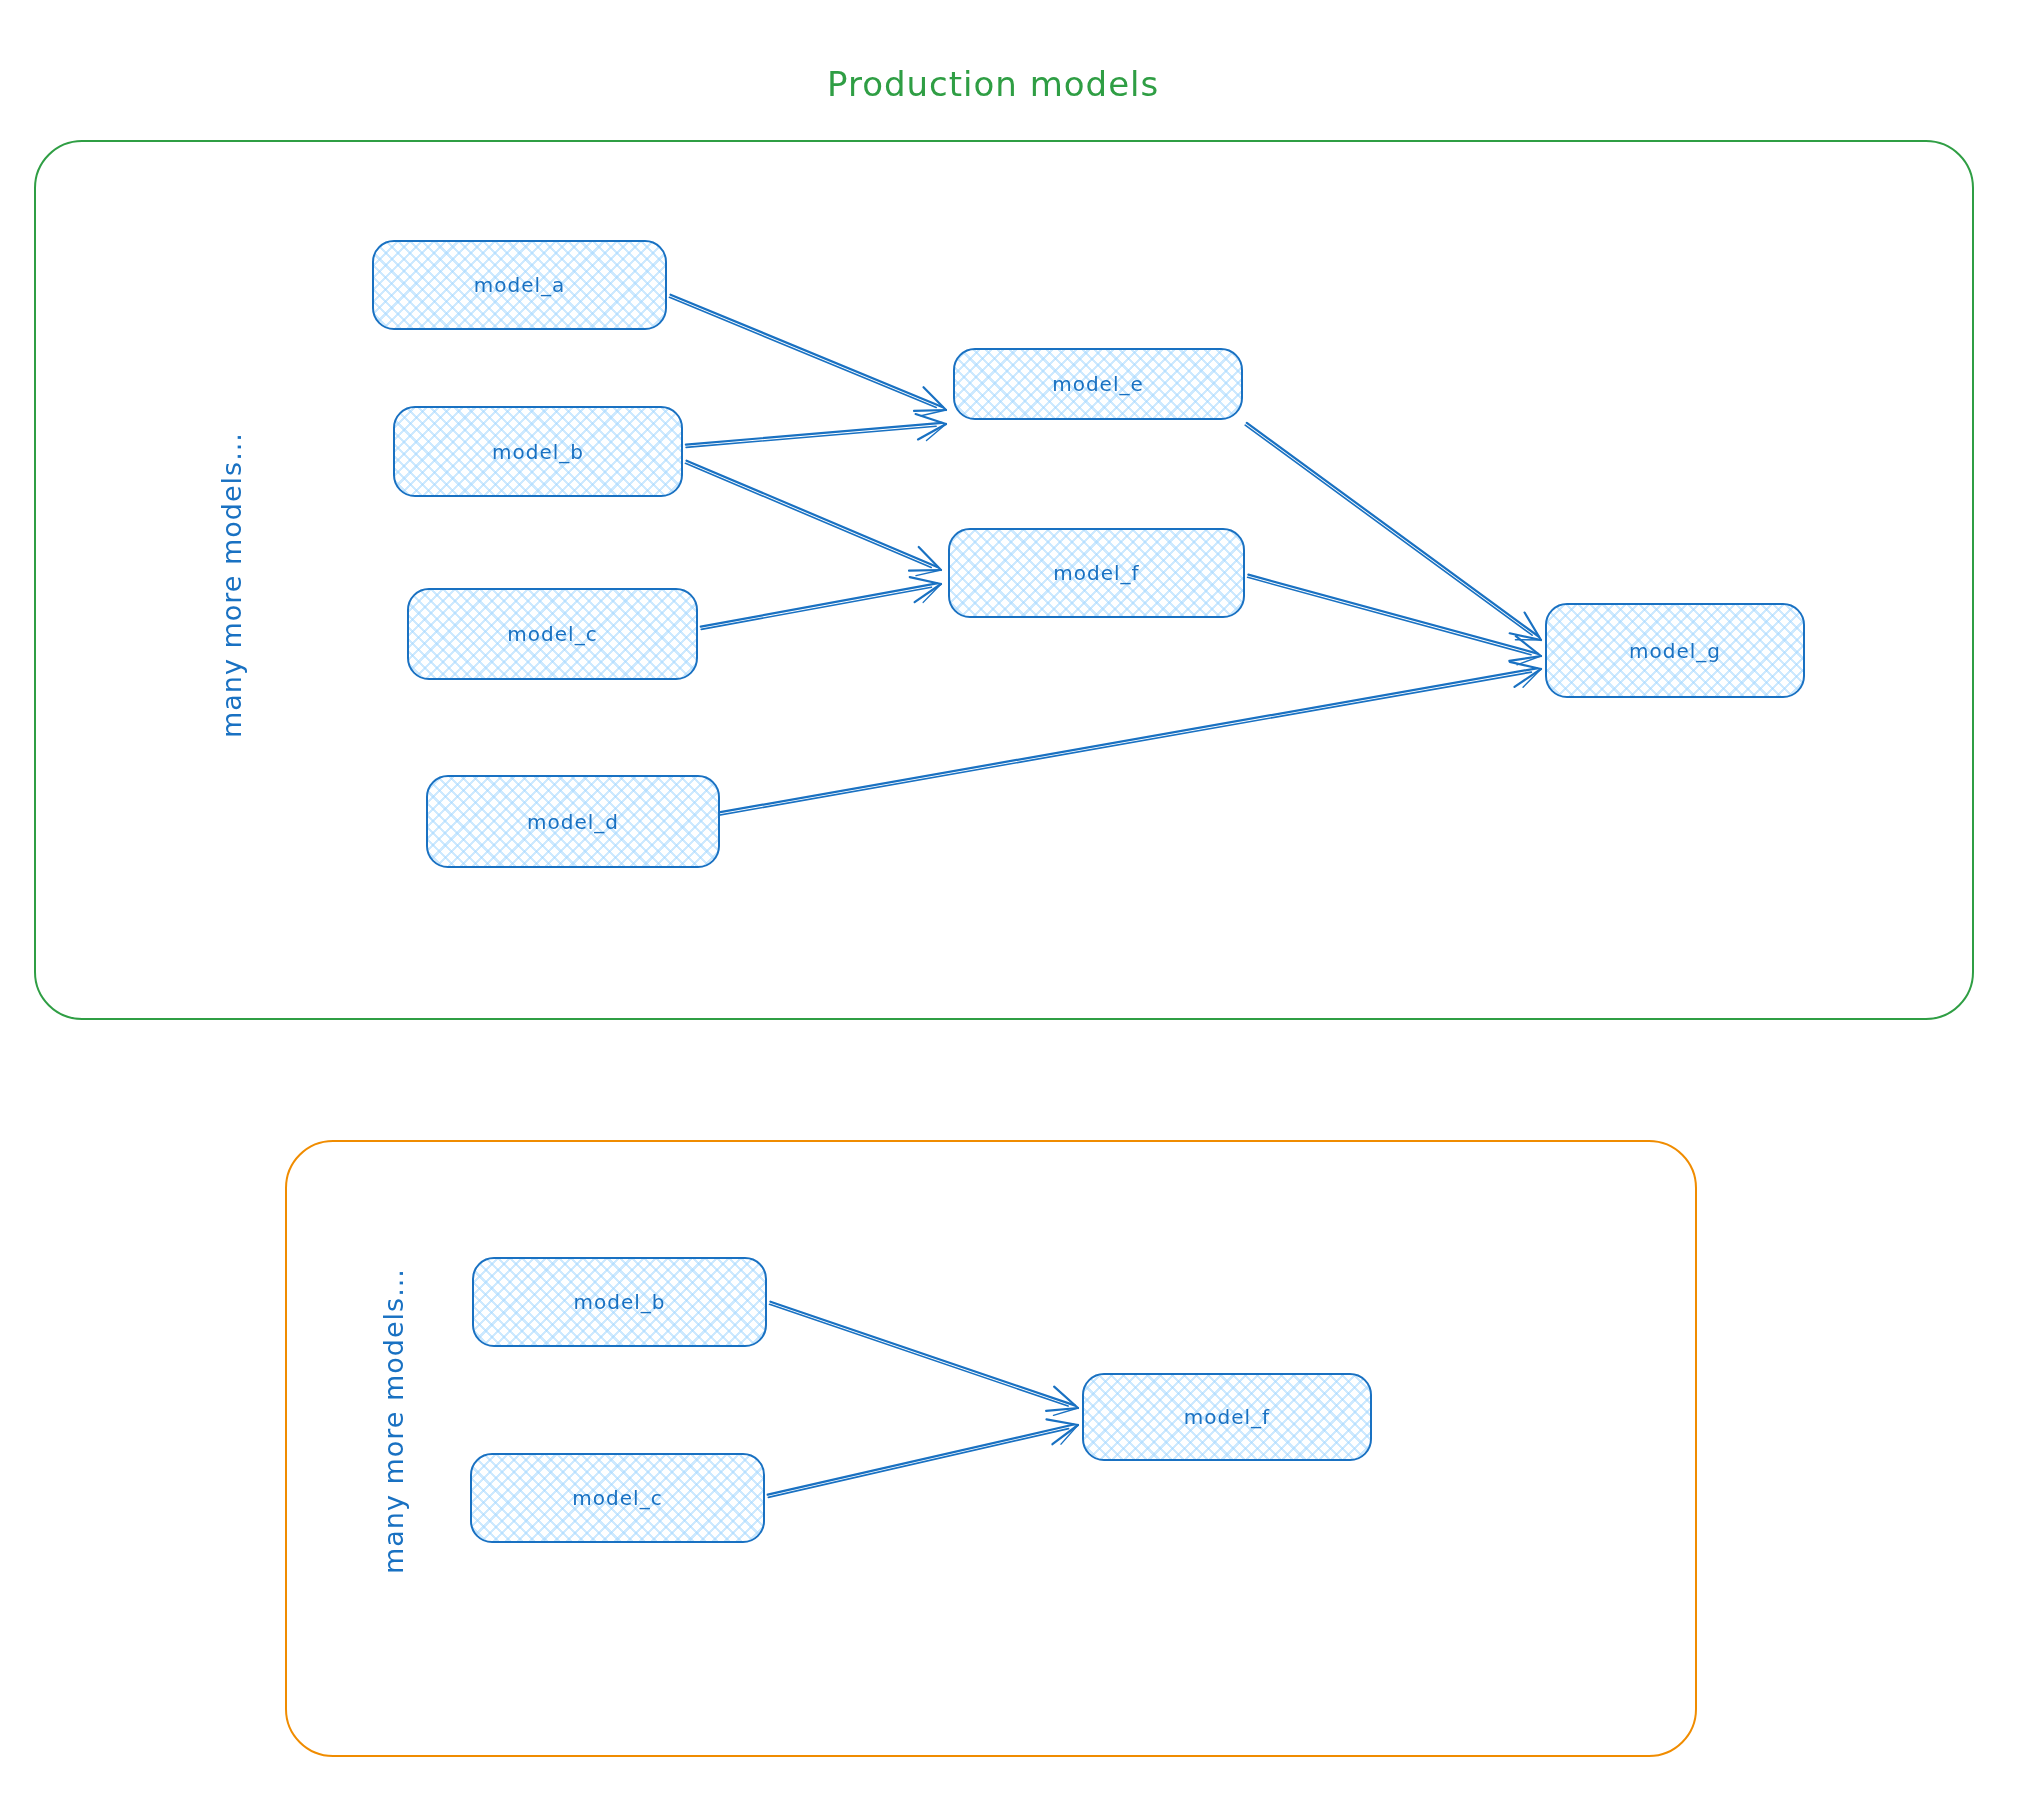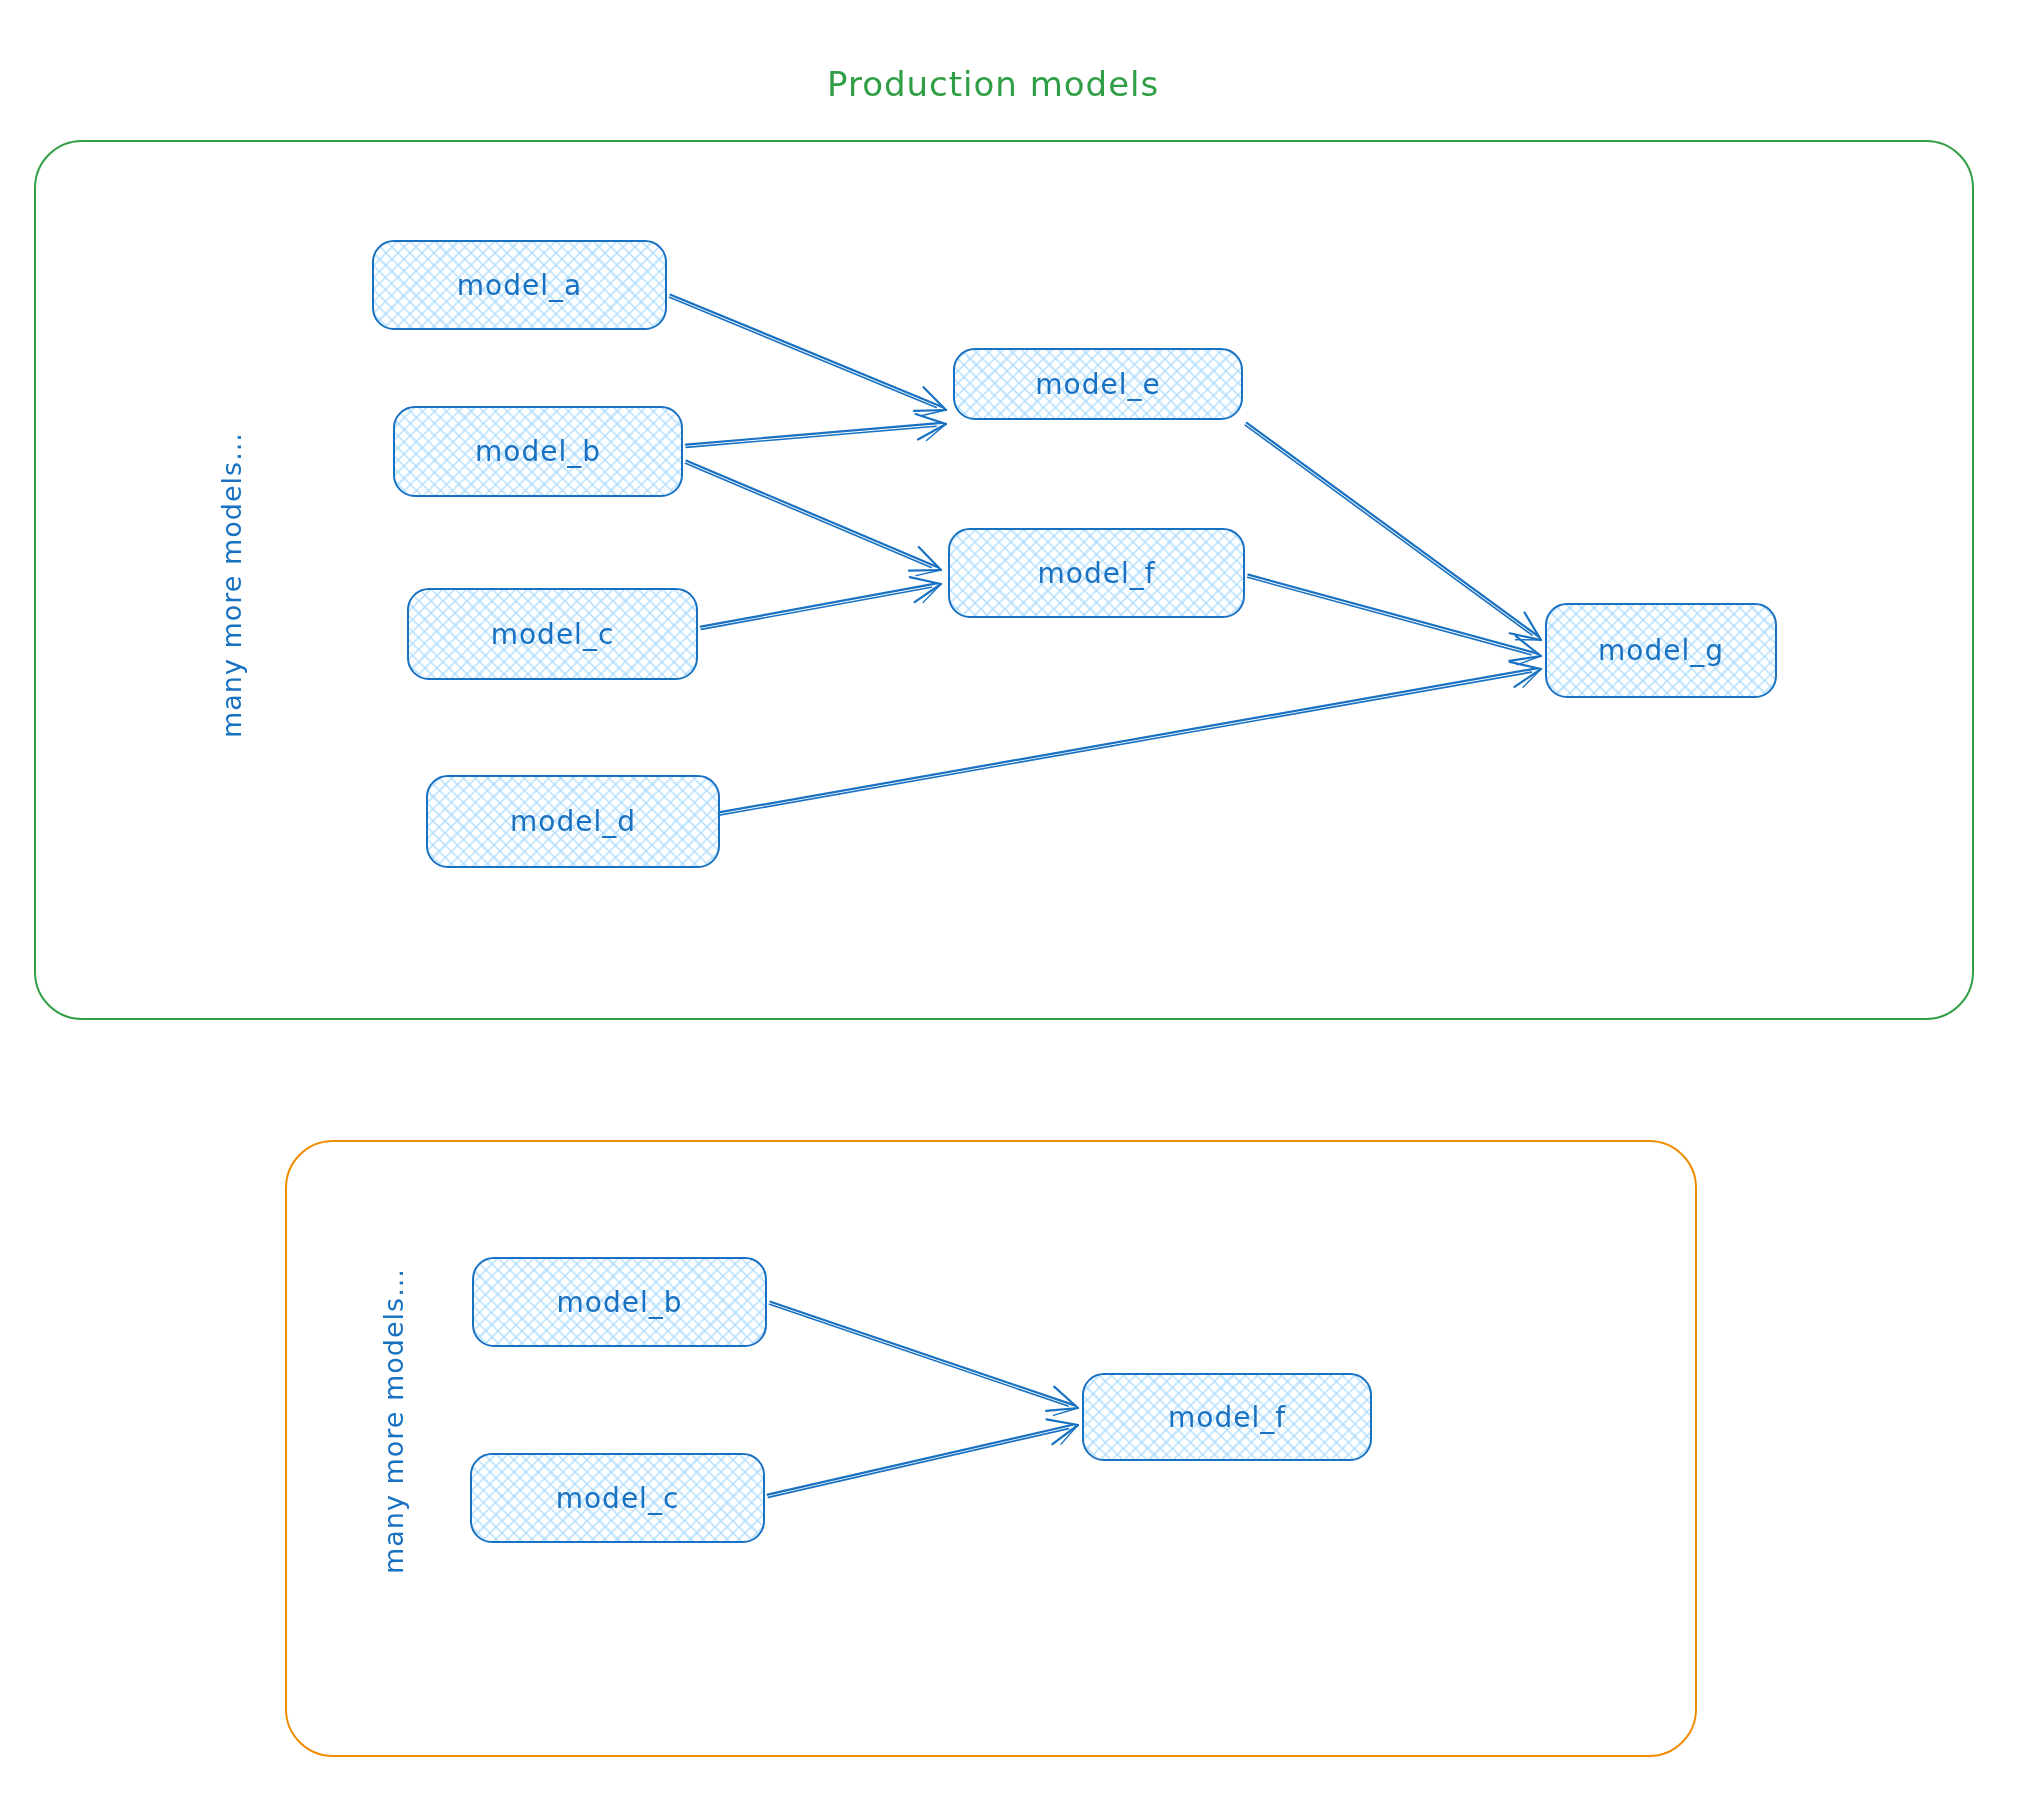--- a/index.html
+++ b/index.html
@@ -51,32 +51,32 @@
     border:2.5px solid var(--blue);
     border-radius:22px;
     display:flex;align-items:center;justify-content:center;
     background-color:#ffffff;
     background-image:
       repeating-linear-gradient(45deg,  var(--hatch) 0 2.2px, rgba(255,255,255,0) 2.2px 8.6px),
       repeating-linear-gradient(-45deg, var(--hatch) 0 2.2px, rgba(255,255,255,0) 2.2px 8.6px);
   }
   .node-label{
     color:var(--blue);
-    font-size:28px;
+    font-size:20px;
     letter-spacing:1px;
     white-space:nowrap;
   }
   
   #p-a{left:372px;top:240px;width:295px;height:90px;}
   #p-b{left:393px;top:406px;width:290px;height:91px;}
   #p-c{left:407px;top:588px;width:291px;height:92px;}
   #p-d{left:398px;top:775px;width:294px;height:93px;margin-left:28px;}
   #p-e{left:953px;top:348px;width:290px;height:72px;}
   #p-f{left:948px;top:528px;width:297px;height:90px;}
-  #p-g{left:1545px;top:603px;width:232px;height:95px;}
+  #p-g{left:1545px;top:603px;width:260px;height:95px;}
   #d-b{left:472px;top:1257px;width:295px;height:90px;}
   #d-c{left:470px;top:1453px;width:295px;height:90px;}
   #d-f{left:1082px;top:1373px;width:290px;height:88px;}
   #edges{position:absolute;left:0;top:0;pointer-events:none;}
 </style>
 </head>
 <body>
 
 <div id="canvas">
 

